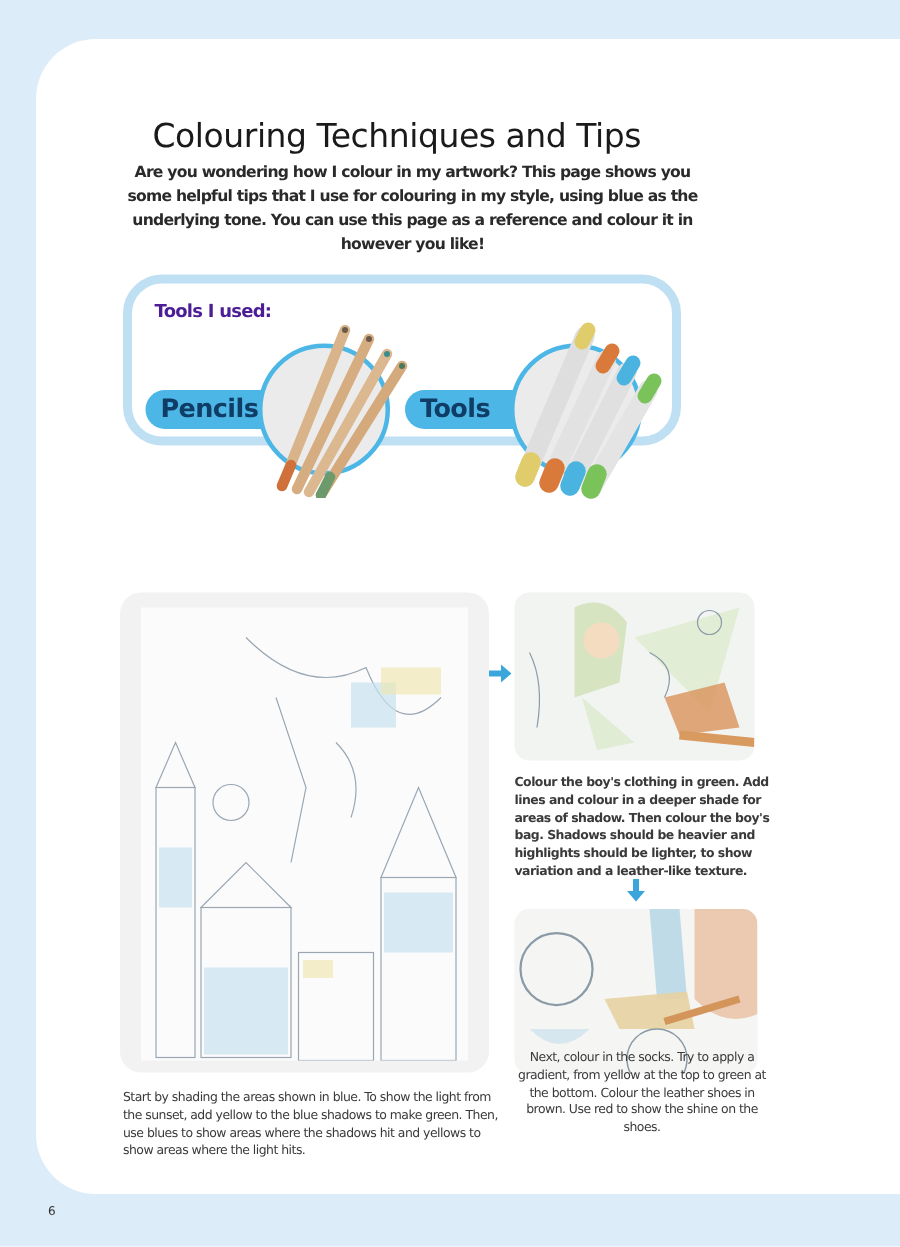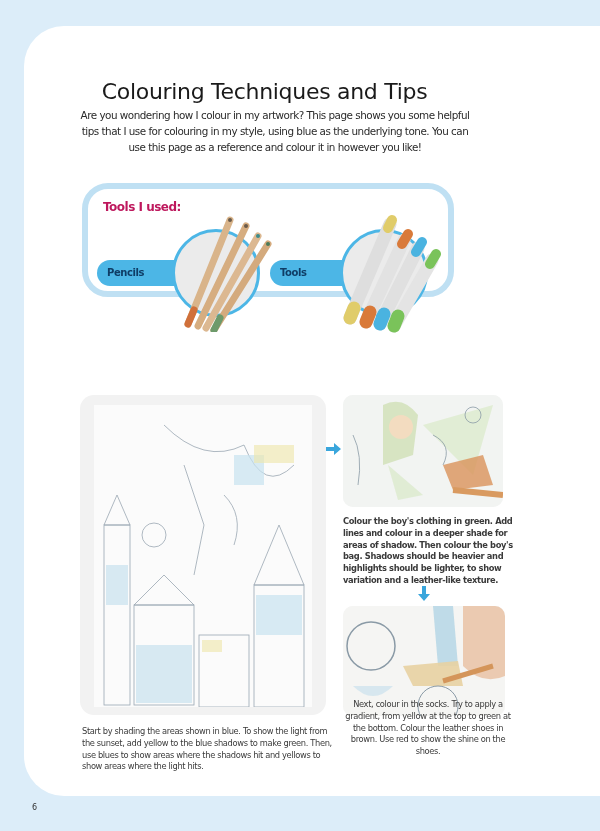--- a/index.html
+++ b/index.html
@@ -14,34 +14,34 @@
     position: absolute; left: 24px; top: 26px; width: 600px; height: 770px;
     background: #ffffff; border-radius: 40px 0 0 40px;
   }
   .title {
     position: absolute; left: 0; width: 529px; top: 64px; text-align: center;
     font-size: 22px; font-weight: normal; color: #1a1a1a; letter-spacing: -0.3px;
     font-family: "DejaVu Sans", sans-serif;
   }
   .intro {
     position: absolute; left: 80px; width: 390px; top: 107px; text-align: center;
-    font-size: 10.4px; line-height: 16px; color: #2a2a2a; font-weight: normal;
+    font-size: 10.4px; line-height: 16px; color: #2a2a2a; font-weight: bold;
     letter-spacing: -0.5px; font-family: "DejaVu Sans", sans-serif;
   }
   .tools-box {
     position: absolute; left: 82px; top: 183px; width: 372px; height: 114px;
     border: 6px solid #bfe0f3; border-radius: 26px; box-sizing: border-box;
   }
   .tools-label {
     position: absolute; left: 103px; top: 200px; font-size: 12px; font-weight: bold;
-    color: #be185d; letter-spacing: -0.5px;
+    color: #4c1d95; letter-spacing: -0.5px;
   }
   .pill {
     position: absolute; height: 26px; border-radius: 13px 0 0 13px;
-    background: #4cb6e6; color: #0f3d66; font-size: 10px; font-weight: bold;
+    background: #4cb6e6; color: #0f3d66; font-size: 17px; font-weight: bold;
     line-height: 26px; padding-left: 10px; box-sizing: border-box; letter-spacing: -0.4px;
   }
   .pill-pencils { left: 97px; top: 260px; width: 100px; }
   .pill-pens { left: 270px; top: 260px; width: 80px; }
   .tool-circle {
     position: absolute; width: 88px; height: 88px; border-radius: 50%;
     background: #ebebeb; border: 3px solid #4cb6e6; box-sizing: border-box;
   }
   .circle-pencils { left: 172px; top: 229px; }
   .circle-pens { left: 340px; top: 229px; }

